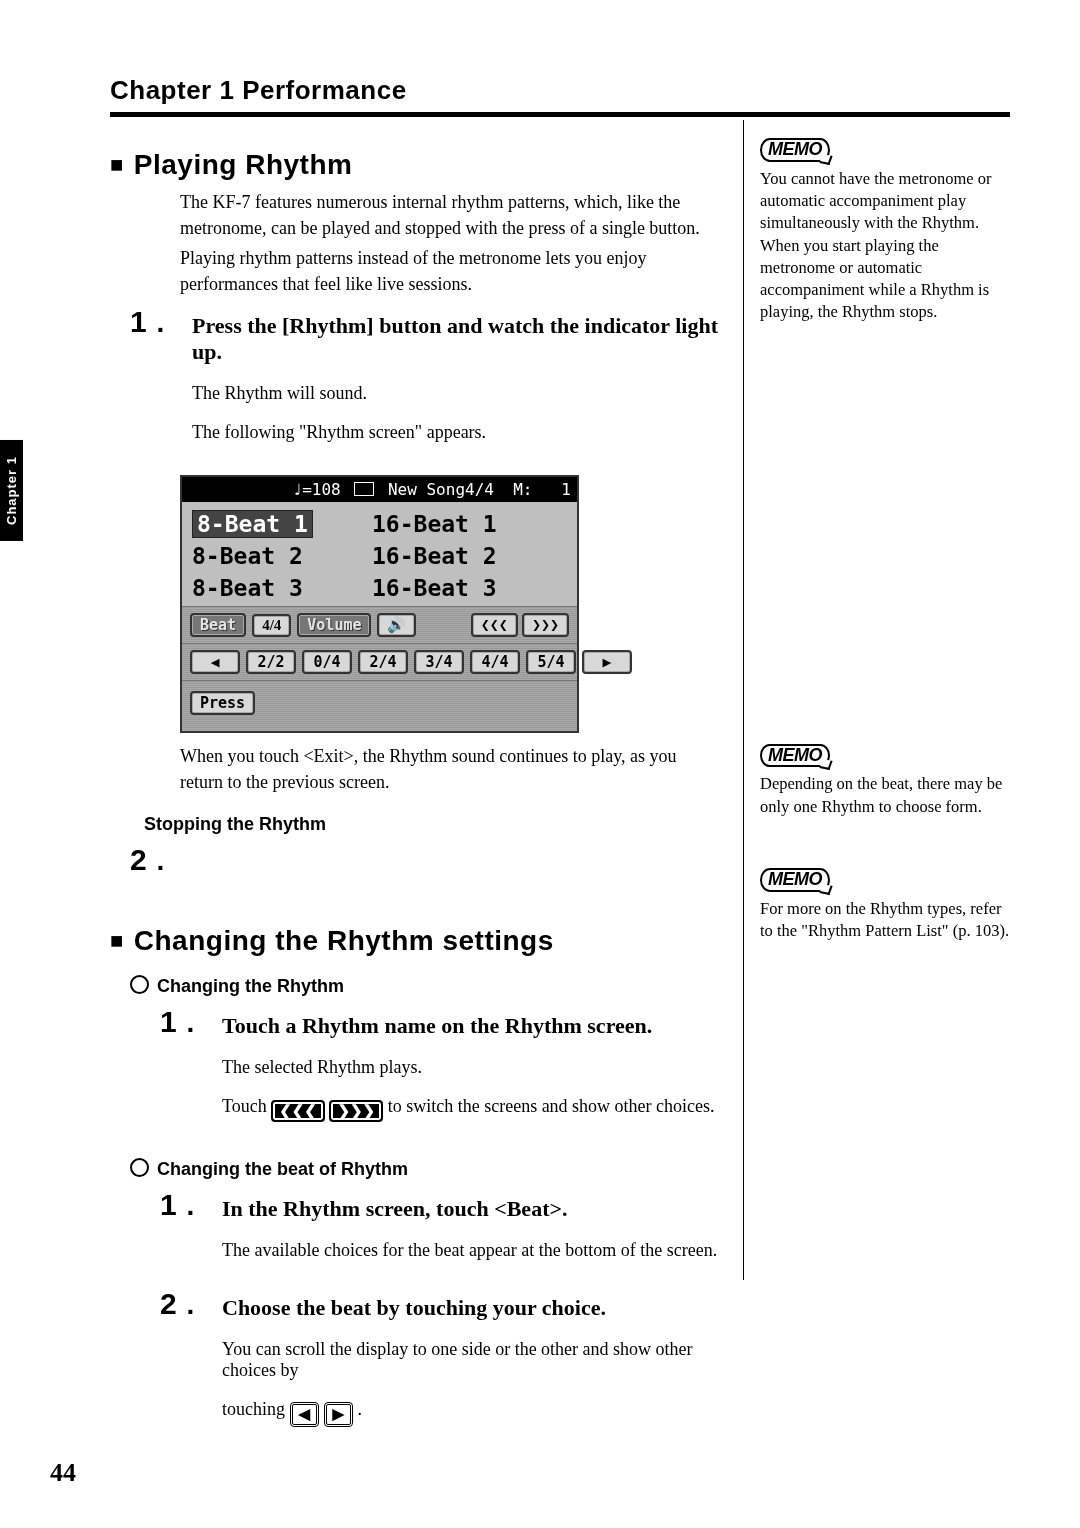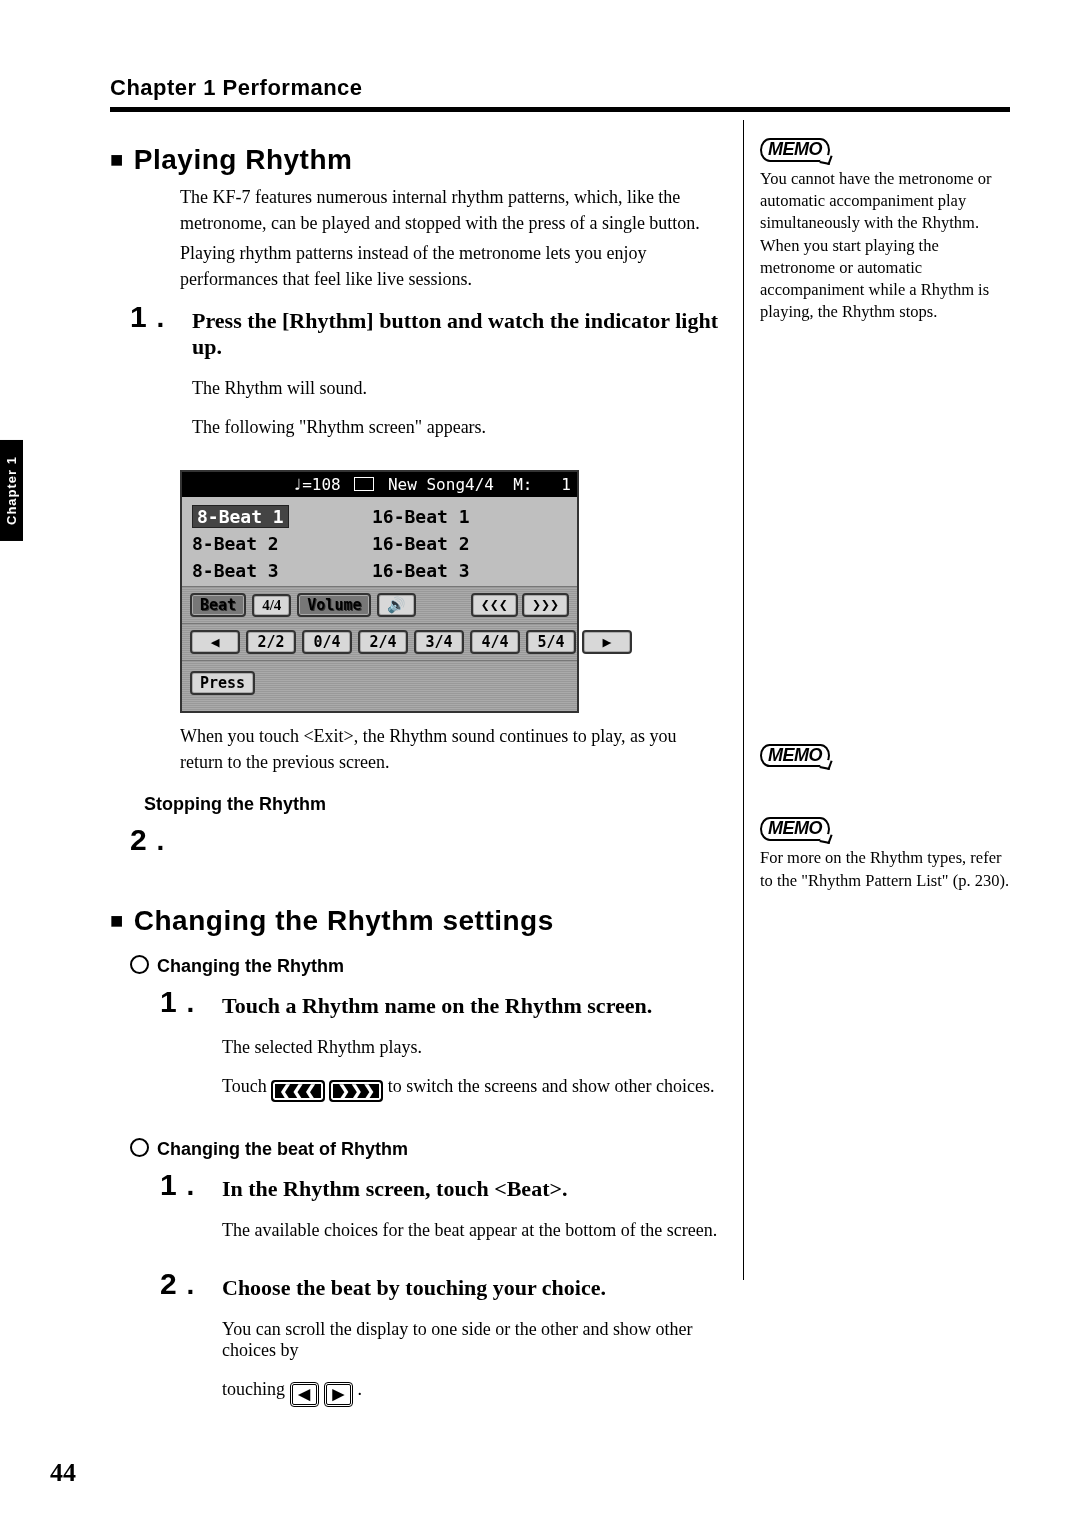--- a/index.html
+++ b/index.html
@@ -34,21 +34,21 @@
     font-size: 13px;
     padding: 16px 4px;
     writing-mode: vertical-rl;
     transform: rotate(180deg);
     letter-spacing: 1px;
   }
 
   .chapter-header {
     font-family: Arial, Helvetica, sans-serif;
     font-weight: bold;
-    font-size: 22px;
+    font-size: 26px;
     letter-spacing: 0.5px;
     margin-bottom: 6px;
   }
   .rule-thick {
     border: none;
     border-top: 5px solid #000;
     margin: 0 0 22px 0;
   }
   .vdiv {
     position: absolute;
@@ -195,21 +195,21 @@
     margin: 0 4px;
     position: relative;
     vertical-align: -1px;
   }
   .lcd .list {
     background: #bfbfbf;
     padding: 6px 0 2px 0;
   }
   .lcd .row {
     display: flex;
-    font-size: 18px;
+    font-size: 23px;
     font-weight: bold;
     padding: 3px 10px;
   }
   .lcd .row > span:first-child {
     width: 48%;
     display: inline-block;
   }
   .lcd .row.sel > span:first-child .inner {
     background: #444; color: #fff;
     border: 1px solid #222;
@@ -223,21 +223,21 @@
     align-items: center;
     gap: 6px;
   }
   .lcd .chip {
     background: #777;
     border: 2px solid #333;
     border-radius: 4px;
     padding: 1px 8px;
     font-size: 15px;
     font-weight: bold;
-    color: #000000;
+    color: #e5e5e5;
     box-shadow: inset 0 0 0 1px #aaa;
     text-shadow: 1px 1px 0 #333;
   }
   .lcd .chip.light {
     background: #d8d8d8; color: #000; text-shadow: none;
     border: 2px solid #333;
   }
   .lcd .arrow-group {
     margin-left: auto;
     display: flex; gap: 4px;
@@ -408,22 +408,23 @@
   </div>
 
   <div class="side-col">
     <div class="memo-block" style="margin-top:10px;">
       <span class="memo-label">MEMO</span>
       <p>You cannot have the metronome or automatic accompaniment play simultaneously with the Rhythm. When you start playing the metronome or automatic accompaniment while a Rhythm is playing, the Rhythm stops.</p>
     </div>
 
     <div class="memo-block" style="margin-top:420px;">
       <span class="memo-label">MEMO</span>
+      <p>Depending on the beat, there may be only one Rhythm to choose form.</p>
     </div>
 
     <div class="memo-block" style="margin-top:50px;">
       <span class="memo-label">MEMO</span>
-      <p>For more on the Rhythm types, refer to the "Rhythm Pattern List" (p. 230).</p>
+      <p>For more on the Rhythm types, refer to the "Rhythm Pattern List" (p. 103).</p>
     </div>
   </div>
 
   <div class="page-num">44</div>
 </div>
 
 </body></html>

